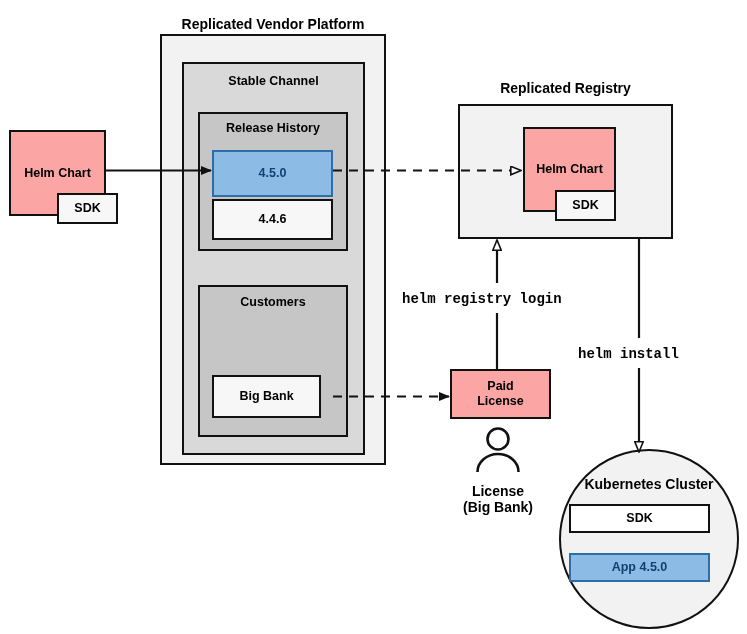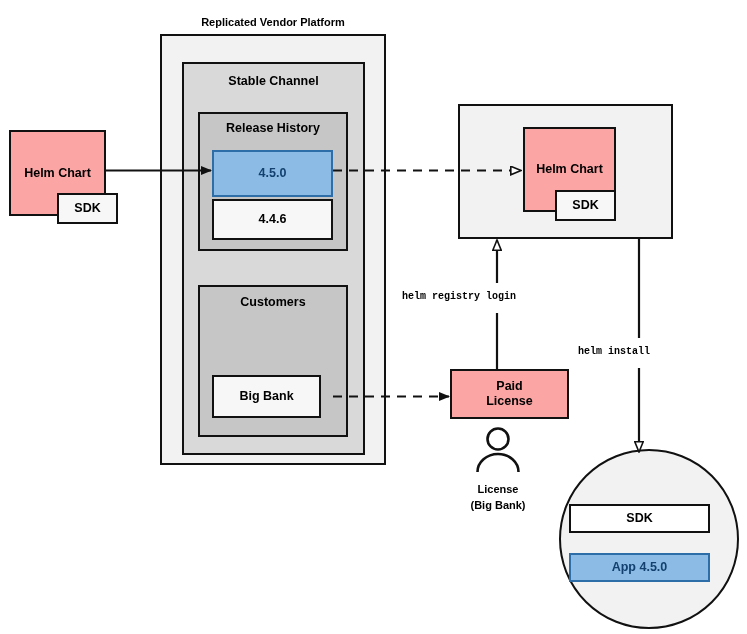--- a/index.html
+++ b/index.html
@@ -44,29 +44,29 @@
   .fill-channel   { background: #d9d9d9; }
   .fill-group     { background: #c6c6c6; }
   .fill-white     { background: #f7f7f7; }
   .fill-gray      { background: #fca5a5; }
   .fill-blue      { background: #8cbbe5; border-color: #2d6ea8; color: #13406e; }
 
   .outer-label {
     position: absolute;
     text-align: center;
     font-weight: bold;
-    font-size: 11px;
+    font-size: 14px;
     white-space: nowrap;
   }
 
   .cmd {
     position: absolute;
     font-family: "Liberation Mono", "DejaVu Sans Mono", monospace;
     font-weight: bold;
-    font-size: 10px;
+    font-size: 14px;
     white-space: nowrap;
     color: #000;
   }
 
   .cluster {
     box-sizing: border-box;
     border: 2px solid #111111;
     border-radius: 50%;
     background: #f2f2f2;
   }
@@ -103,41 +103,43 @@
   <div class="abs box-title fill-group" style="left:198px; top:285px; width:150px; height:152px;">
     <div style="margin-top:8px;">Customers</div>
   </div>
   <div class="abs box fill-white" style="left:212px; top:375px; width:109px; height:43px;">Big Bank</div>
 
   <div class="abs box fill-gray" style="left:9px; top:130px; width:97px; height:86px;">
     <span>Helm Chart</span>
   </div>
   <div class="abs box fill-white" style="left:57px; top:193px; width:61px; height:31px;">SDK</div>
 
+  <div class="outer-label" style="left:458px; top:80px; width:215px;">Replicated Registry</div>
 
   <div class="abs box-title fill-platform" style="left:458px; top:104px; width:215px; height:135px;"></div>
 
   <div class="abs box fill-gray" style="left:523px; top:127px; width:93px; height:85px;">
     <span>Helm Chart</span>
   </div>
   <div class="abs box fill-white" style="left:555px; top:190px; width:61px; height:31px;">SDK</div>
 
-  <div class="abs box fill-gray" style="left:450px; top:369px; width:119px; height:50px; flex-direction:column;">
+  <div class="abs box fill-gray" style="left:450px; top:369px; width:101px; height:50px; flex-direction:column;">
     <span>Paid</span>
     <span>License</span>
   </div>
 
   <svg class="person" style="left:473px; top:427px;" width="50" height="47" viewBox="0 0 50 47">
     <circle cx="25" cy="12" r="10.5" fill="#ffffff" stroke="#111111" stroke-width="2.6"></circle>
     <path d="M4.5 45 A20.5 18 0 0 1 45.5 45" fill="#ffffff" stroke="#111111" stroke-width="2.6"></path>
   </svg>
   <div class="outer-label" style="left:428px; top:483px; width:140px;">License</div>
   <div class="outer-label" style="left:428px; top:499px; width:140px;">(Big Bank)</div>
 
   <div class="abs cluster" style="left:559px; top:449px; width:180px; height:180px;"></div>
+  <div class="outer-label" style="left:559px; top:476px; width:180px;">Kubernetes Cluster</div>
   <div class="abs box" style="left:569px; top:504px; width:141px; height:29px; background:#ffffff;">SDK</div>
   <div class="abs box fill-blue" style="left:569px; top:553px; width:141px; height:29px;">App 4.5.0</div>
 
   <div class="cmd" style="left:402px; top:291px;">helm registry login</div>
   <div class="cmd" style="left:578px; top:346px;">helm install</div>
 
   <svg class="overlay">
     <defs>
       <marker id="arrowFilled" markerWidth="11" markerHeight="9" refX="10" refY="4.5" orient="auto" markerUnits="userSpaceOnUse">
         <path d="M0,0 L11,4.5 L0,9 z" fill="#111111"></path>

